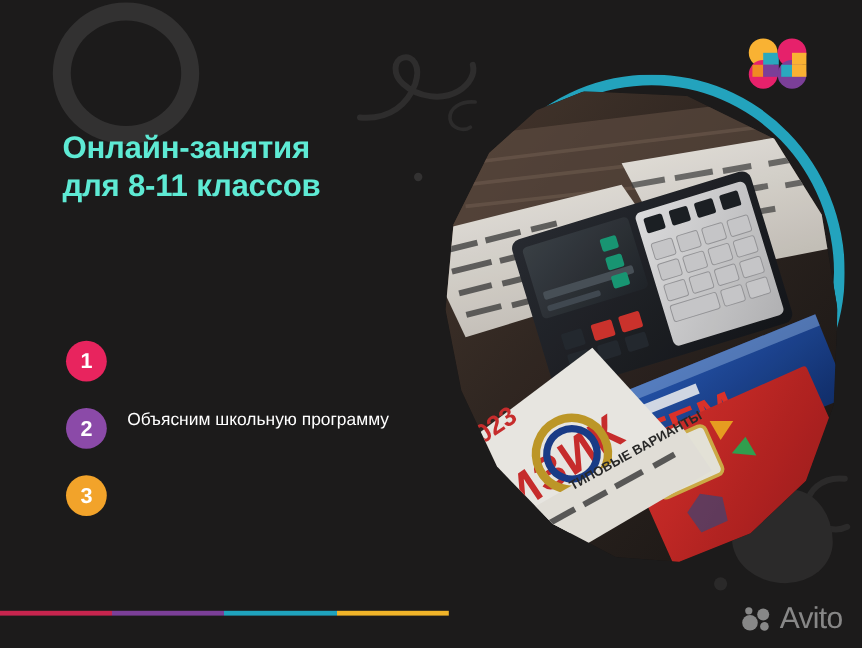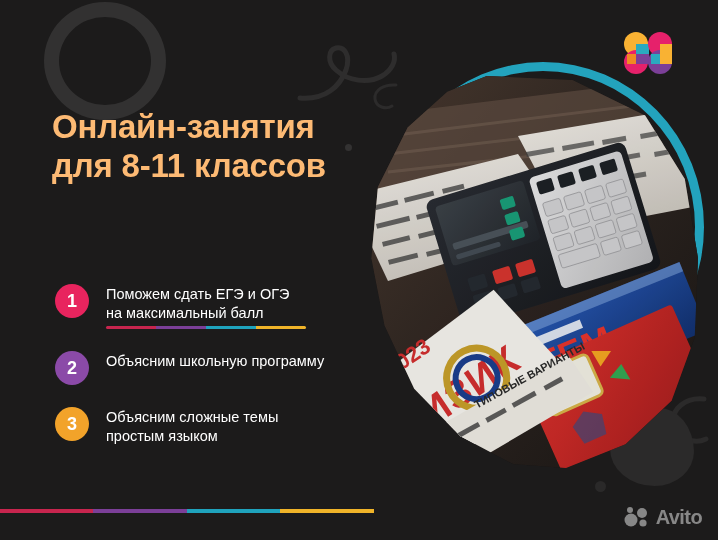--- a/index.html
+++ b/index.html
@@ -97,22 +97,22 @@
     );
     background:#141414;
   }
   .photo-art { position:absolute; inset:0; }
 
   
   #headline {
     position:absolute;
     left:52px; top:108px;
     width:310px;
-    color:#fdba74;
-    font-size:33px;
+    color:#5eead4;
+    font-size:26px;
     font-weight:700;
     line-height:1.18;
     letter-spacing:-0.2px;
   }
   #headline .hl-line { display:block; white-space:nowrap; }
 
   
   #bullets {
     position:absolute;
     left:55px; top:283px;
@@ -158,22 +158,22 @@
   #avito {
     position:absolute;
     right:16px; bottom:12px;
     display:flex;
     align-items:center;
     gap:6px;
     opacity:0.62;
   }
   #avito .avito-word {
     color:#c9c9c9;
-    font-size:20px;
-    font-weight:700;
+    font-size:25px;
+    font-weight:400;
     letter-spacing:-0.6px;
     line-height:1;
   }
 </style>
 </head>
 <body>
 
 <div id="canvas">
 
   <div class="deco-ring"></div>
@@ -392,40 +392,31 @@
 
   <h1 id="headline">
     <span class="hl-line">Онлайн-занятия</span>
     <span class="hl-line">для 8-11 классов</span>
   </h1>
 
   <div id="bullets">
 
     <div class="bullet">
       <div class="bullet-num" style="background: rgb(232, 36, 94);">1</div>
-      <div class="bullet-body">
-        <div class="bullet-text">Поможем сдать ЕГЭ и ОГЭ
-на максимальный балл</div>
-        <div class="bullet-underline" style="background: linear-gradient(to right, rgb(199, 37, 78) 0%, rgb(199, 37, 78) 25%, rgb(123, 63, 152) 25%, rgb(123, 63, 152) 50%, rgb(31, 163, 189) 50%, rgb(31, 163, 189) 75%, rgb(240, 180, 41) 75%, rgb(240, 180, 41) 100%);"></div>
-      </div>
     </div>
 
     <div class="bullet">
       <div class="bullet-num" style="background: rgb(139, 74, 168);">2</div>
       <div class="bullet-body">
         <div class="bullet-text">Объясним школьную программу</div>
       </div>
     </div>
 
     <div class="bullet">
       <div class="bullet-num" style="background: rgb(242, 163, 42);">3</div>
-      <div class="bullet-body">
-        <div class="bullet-text">Объясним сложные темы
-простым языком</div>
-      </div>
     </div>
 
   </div>
 
   <div id="bottom-bar" style="background: linear-gradient(to right, rgb(199, 37, 78) 0%, rgb(199, 37, 78) 25%, rgb(123, 63, 152) 25%, rgb(123, 63, 152) 50%, rgb(31, 163, 189) 50%, rgb(31, 163, 189) 75%, rgb(240, 180, 41) 75%, rgb(240, 180, 41) 100%);"></div>
 
   <div id="avito">
     <svg width="26" height="22" viewBox="0 0 26 22">
       <circle cx="7" cy="14" r="6.5" fill="#c9c9c9"></circle>
       <circle cx="18" cy="7" r="5" fill="#c9c9c9"></circle>

